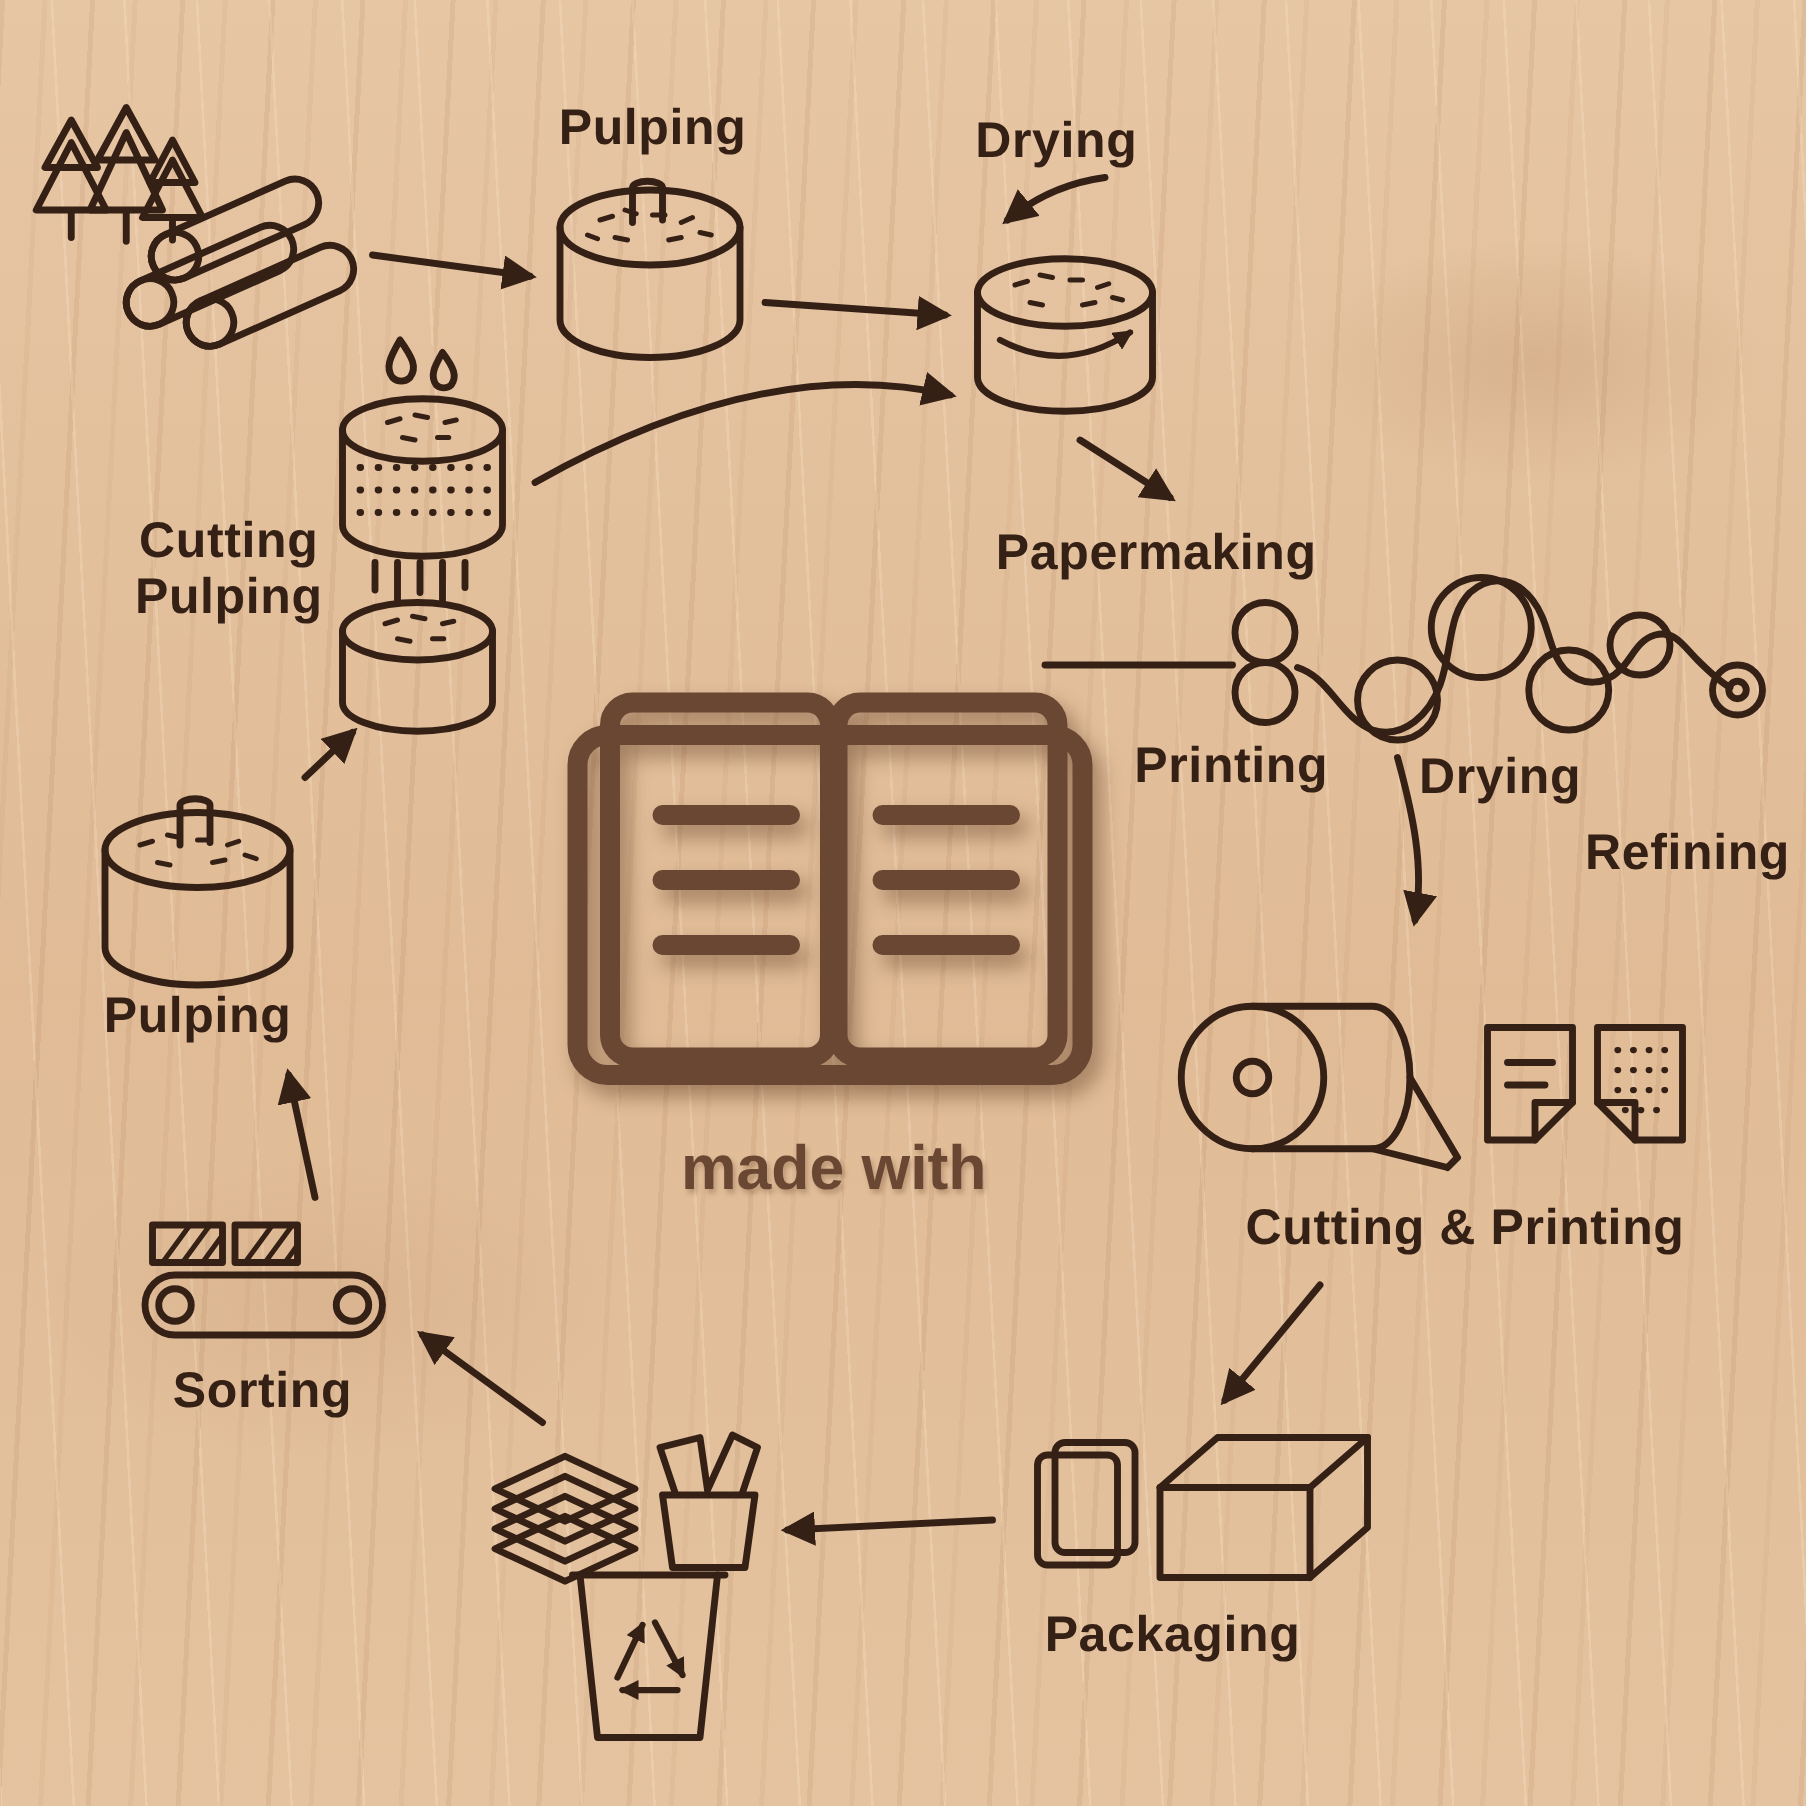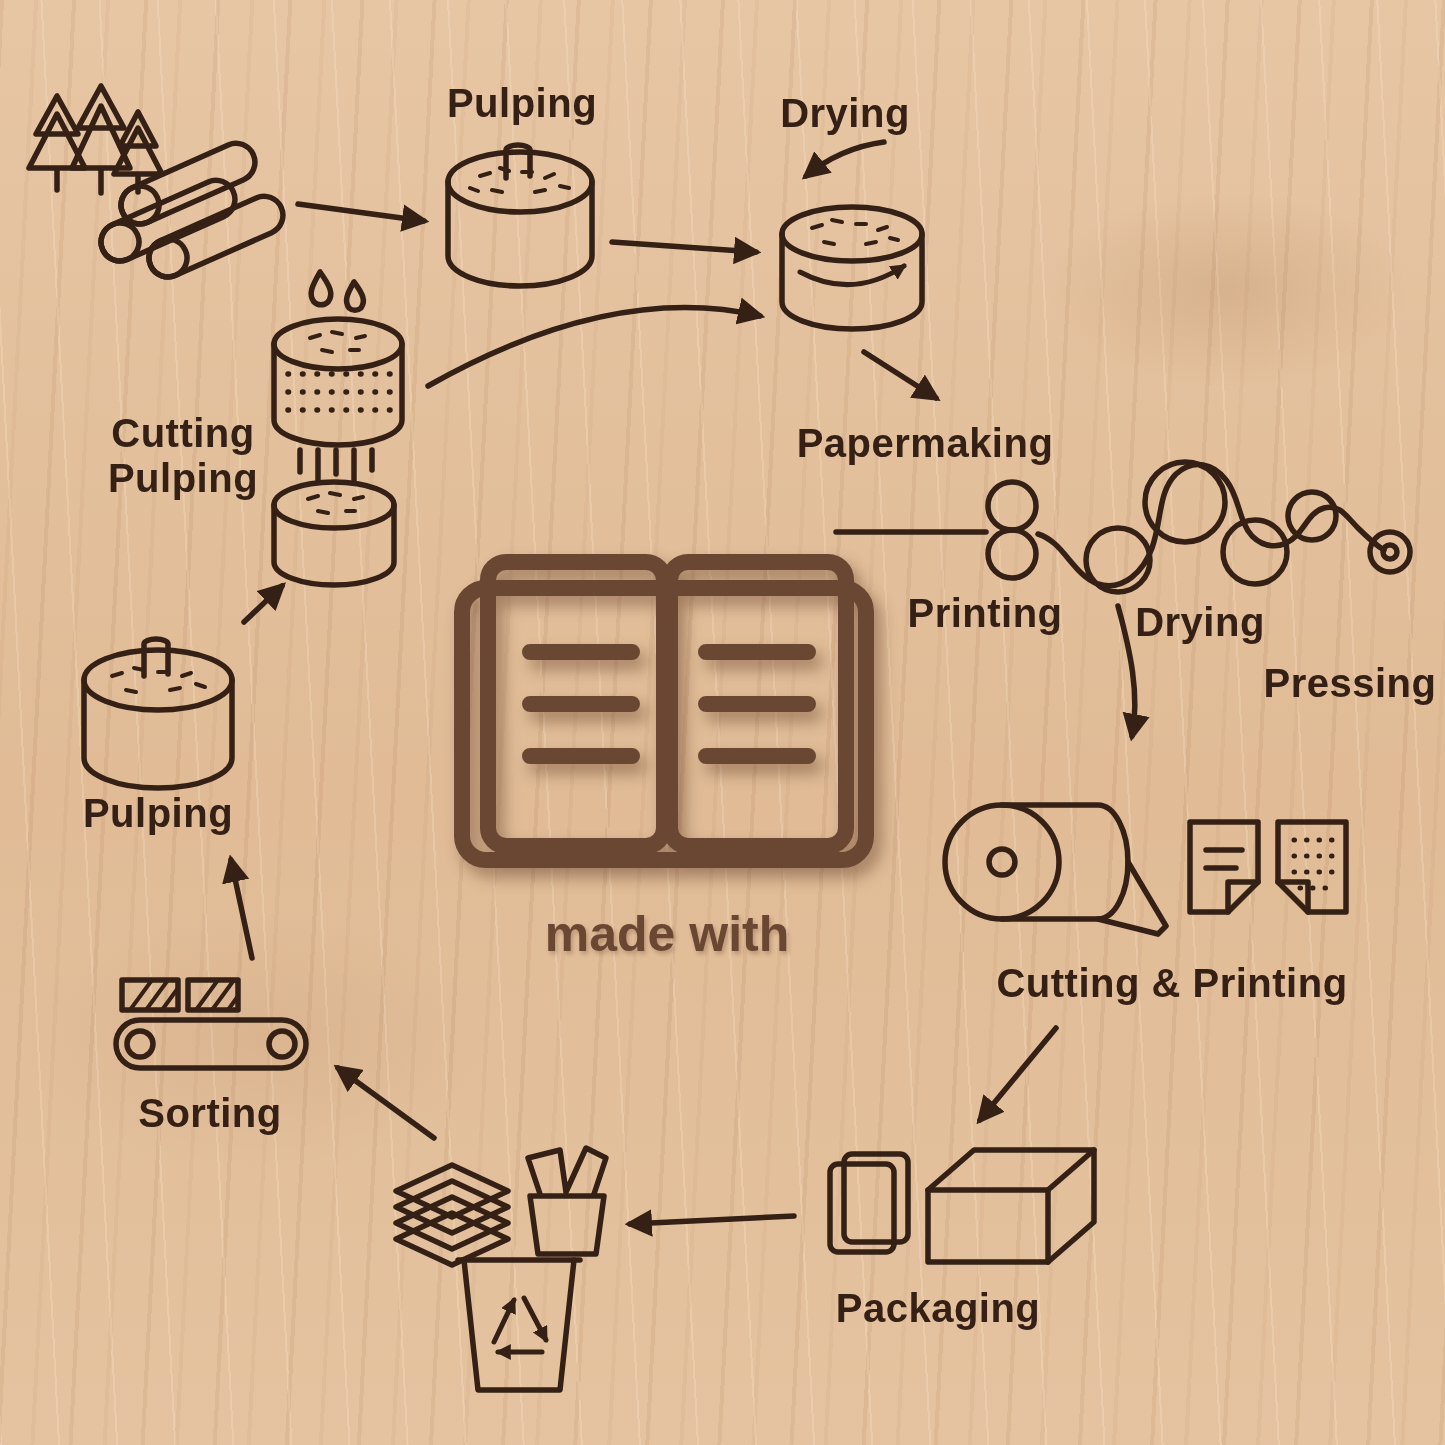--- a/index.html
+++ b/index.html
@@ -201,21 +201,21 @@
       <rect x="670" y="562" width="176" height="284" rx="18"></rect>
       <path d="M530,652 H632 M530,704 H632 M530,756 H632 M706,652 H808 M706,704 H808 M706,756 H808"></path>
     </g>
   </svg>
 
   <div class="label" style="left:522px;top:103px">Pulping</div>
   <div class="label" style="left:845px;top:113px">Drying</div>
   <div class="label" style="left:925px;top:443px">Papermaking</div>
   <div class="label" style="left:985px;top:613px">Printing</div>
   <div class="label" style="left:1200px;top:622px">Drying</div>
-  <div class="label" style="left:1350px;top:683px">Pressing</div>
+  <div class="label" style="left:1350px;top:683px">Refining</div>
   <div class="label" style="left:1172px;top:983px">Cutting &amp; Printing</div>
   <div class="label" style="left:938px;top:1308px">Packaging</div>
   <div class="label" style="left:210px;top:1113px">Sorting</div>
   <div class="label" style="left:158px;top:813px">Pulping</div>
   <div class="label" style="left:183px;top:433px">Cutting</div>
   <div class="label" style="left:183px;top:478px">Pulping</div>
 
   <div class="center-text">
     <div class="center-line1">made with</div>
   </div>

